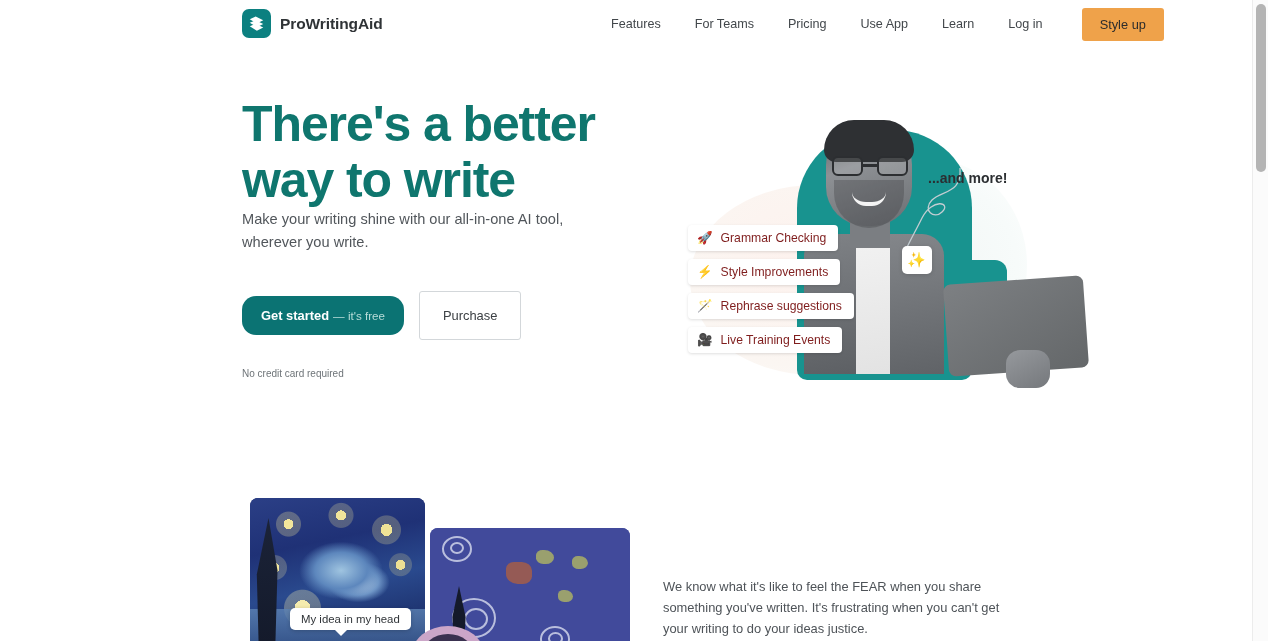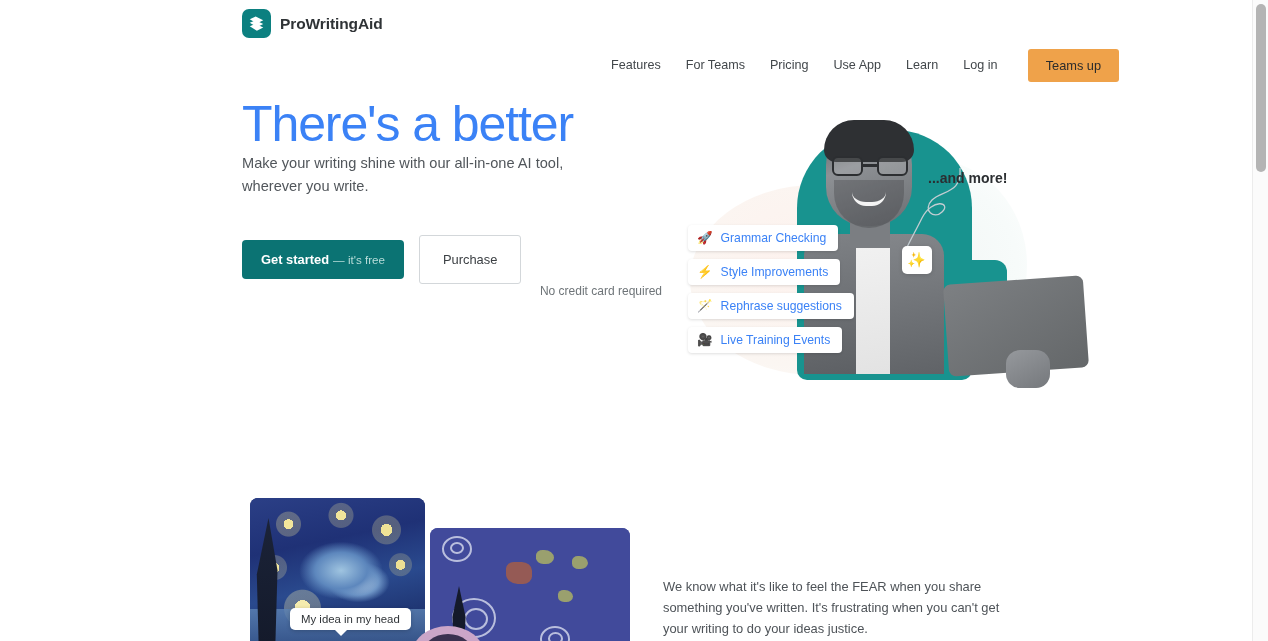--- a/index.html
+++ b/index.html
@@ -68,22 +68,21 @@
     letter-spacing: -0.1px;
     white-space: nowrap;
   }
 
   .nav {
     position: absolute;
     left: 600px; top: 0;
     height: 48px;
     display: flex;
     align-items: center;
-    gap: 3px;
-    margin-top: 41px;
+    gap: 12px;
   }
   .nav-link {
     font-size: 12.6px;
     color: #42474b;
     text-decoration: none;
     padding: 6px 11px;
     white-space: nowrap;
   }
   .nav-cta {
     margin-left: 16px;
@@ -100,41 +99,41 @@
 
   
   .hero {
     position: absolute;
     left: 242px; top: 96px;
     width: 420px;
   }
   .hero-title {
     font-size: 50px;
     line-height: 56px;
-    font-weight: normal;
-    color: #3b82f6;
+    font-weight: bold;
+    color: #0f766e;
     letter-spacing: -1.1px;
   }
   .hero-sub {
     font-size: 14.6px;
     line-height: 23px;
     color: #51565b;
     width: 325px;
   }
   .hero-actions {
     margin-top: 37px;
     display: flex;
     align-items: center;
     gap: 15px;
   }
   .btn-primary {
     background: #0b7373;
     color: #ffffff;
     border: none;
-    border-radius: 4px;
+    border-radius: 14px;
     padding: 12px 19px;
     font-size: 12.9px;
     font-weight: bold;
     cursor: pointer;
     white-space: nowrap;
     font-family: "Liberation Sans", sans-serif;
   }
   .btn-primary .muted {
     font-weight: normal;
     color: #b9ddd9;
@@ -146,23 +145,23 @@
     color: #3c4044;
     border: 1px solid #d3d7da;
     border-radius: 3px;
     padding: 16px 23px;
     font-size: 12.9px;
     cursor: pointer;
     white-space: nowrap;
     font-family: "Liberation Sans", sans-serif;
   }
   .hero-note {
-    font-size: 12px;
+    margin-top: 28px;
+    font-size: 10px;
     color: #6e7478;
-    text-align: right;
   }
 
   
   .hero-art {
     position: absolute;
     left: 662px; top: 100px;
     width: 400px; height: 290px;
   }
   .art-blob {
     position: absolute;
@@ -341,21 +340,21 @@
     left: 16px; bottom: -5px;
     width: calc(100% - 16px); height: 5px;
     background: #1b9a95;
     border-radius: 0 0 3px 3px;
     opacity: 0.85;
     z-index: -1;
   }
   .chip-icon { font-size: 12.5px; line-height: 1; }
   .chip-label {
     font-size: 12.2px;
-    color: #3b82f6;
+    color: #7f1d1d;
     white-space: nowrap;
   }
 
   
   .lower-art {
     position: absolute;
     left: 250px; top: 498px;
     width: 416px; height: 143px;
   }
   .art-card-back {
@@ -505,27 +504,28 @@
       <span class="brand-name">ProWritingAid</span>
     </a>
 
     <nav class="nav">
       <a class="nav-link" href="#">Features</a>
       <a class="nav-link" href="#">For Teams</a>
       <a class="nav-link" href="#">Pricing</a>
       <a class="nav-link" href="#">Use App</a>
       <a class="nav-link" href="#">Learn</a>
       <a class="nav-link" href="#">Log in</a>
-      <button class="nav-cta">Teams up</button>
+      <button class="nav-cta">Style up</button>
     </nav>
   </div>
 
   <div class="hero">
     <h1 class="hero-title">
       <span>There's a better</span><br>
+      <span>way to write</span>
     </h1>
     <p class="hero-sub">Make your writing shine with our all-in-one AI tool, wherever you write.</p>
 
     <div class="hero-actions">
       <button class="btn-primary">
         <span>Get started</span><span class="muted">— it's free</span>
       </button>
       <button class="btn-secondary">Purchase</button>
     </div>
 

